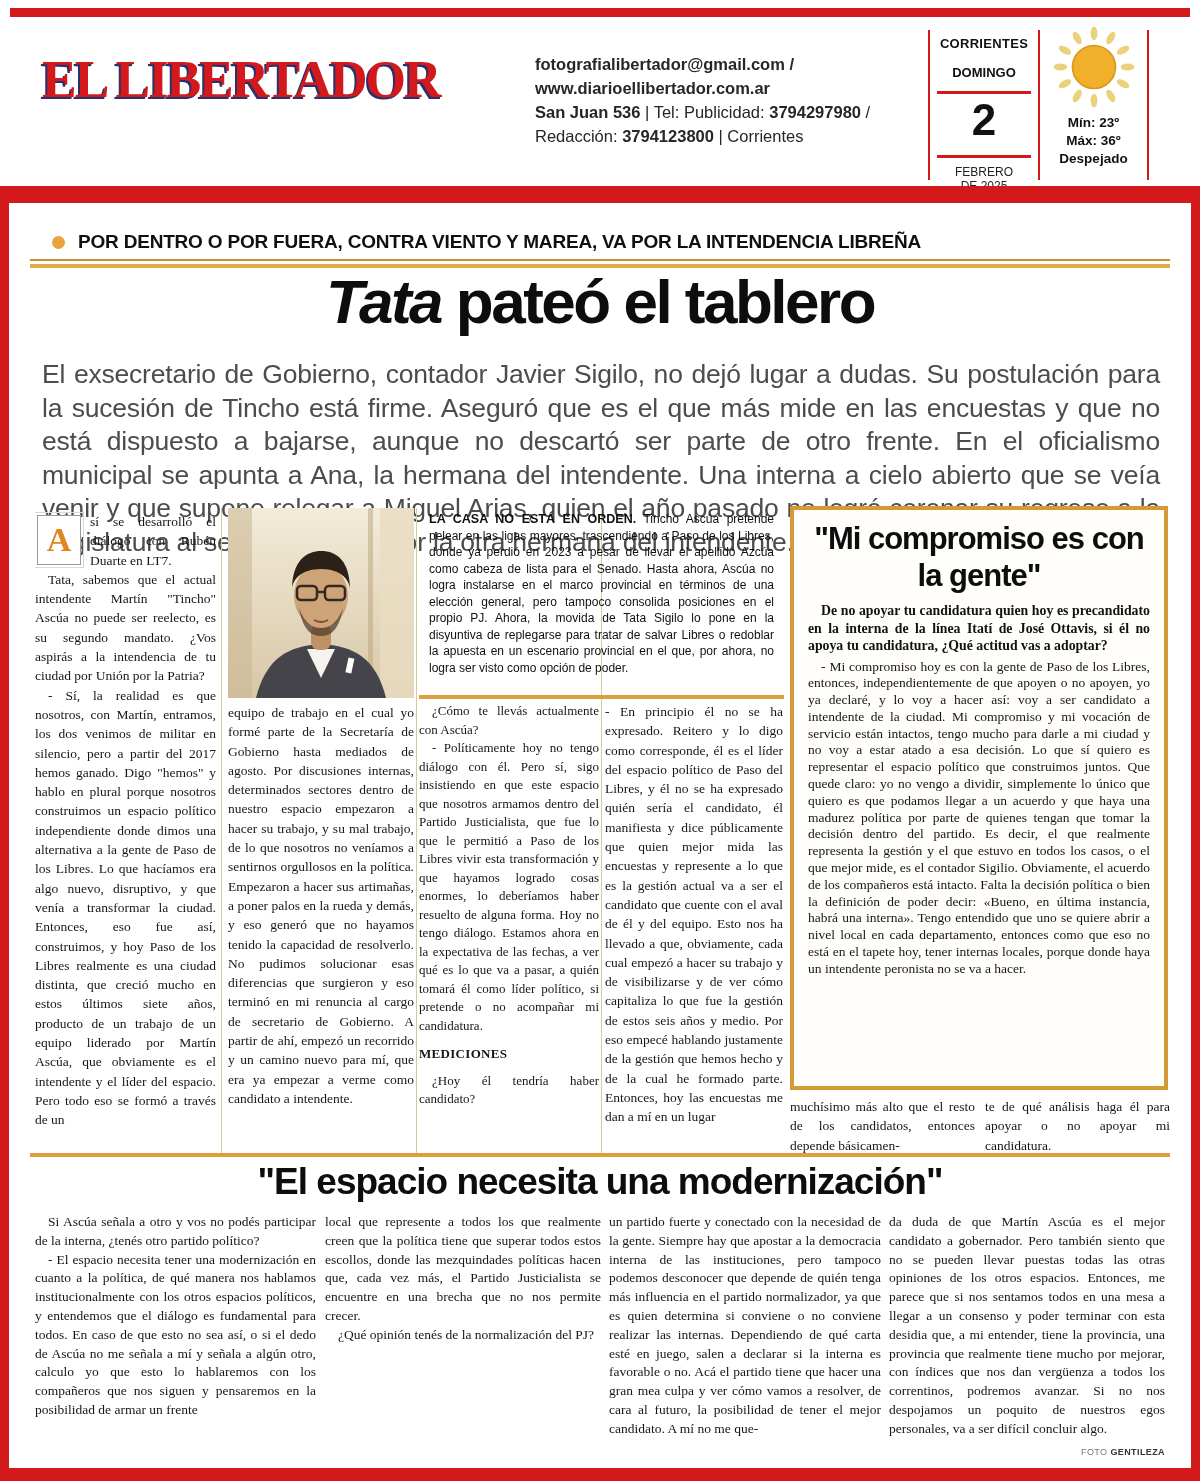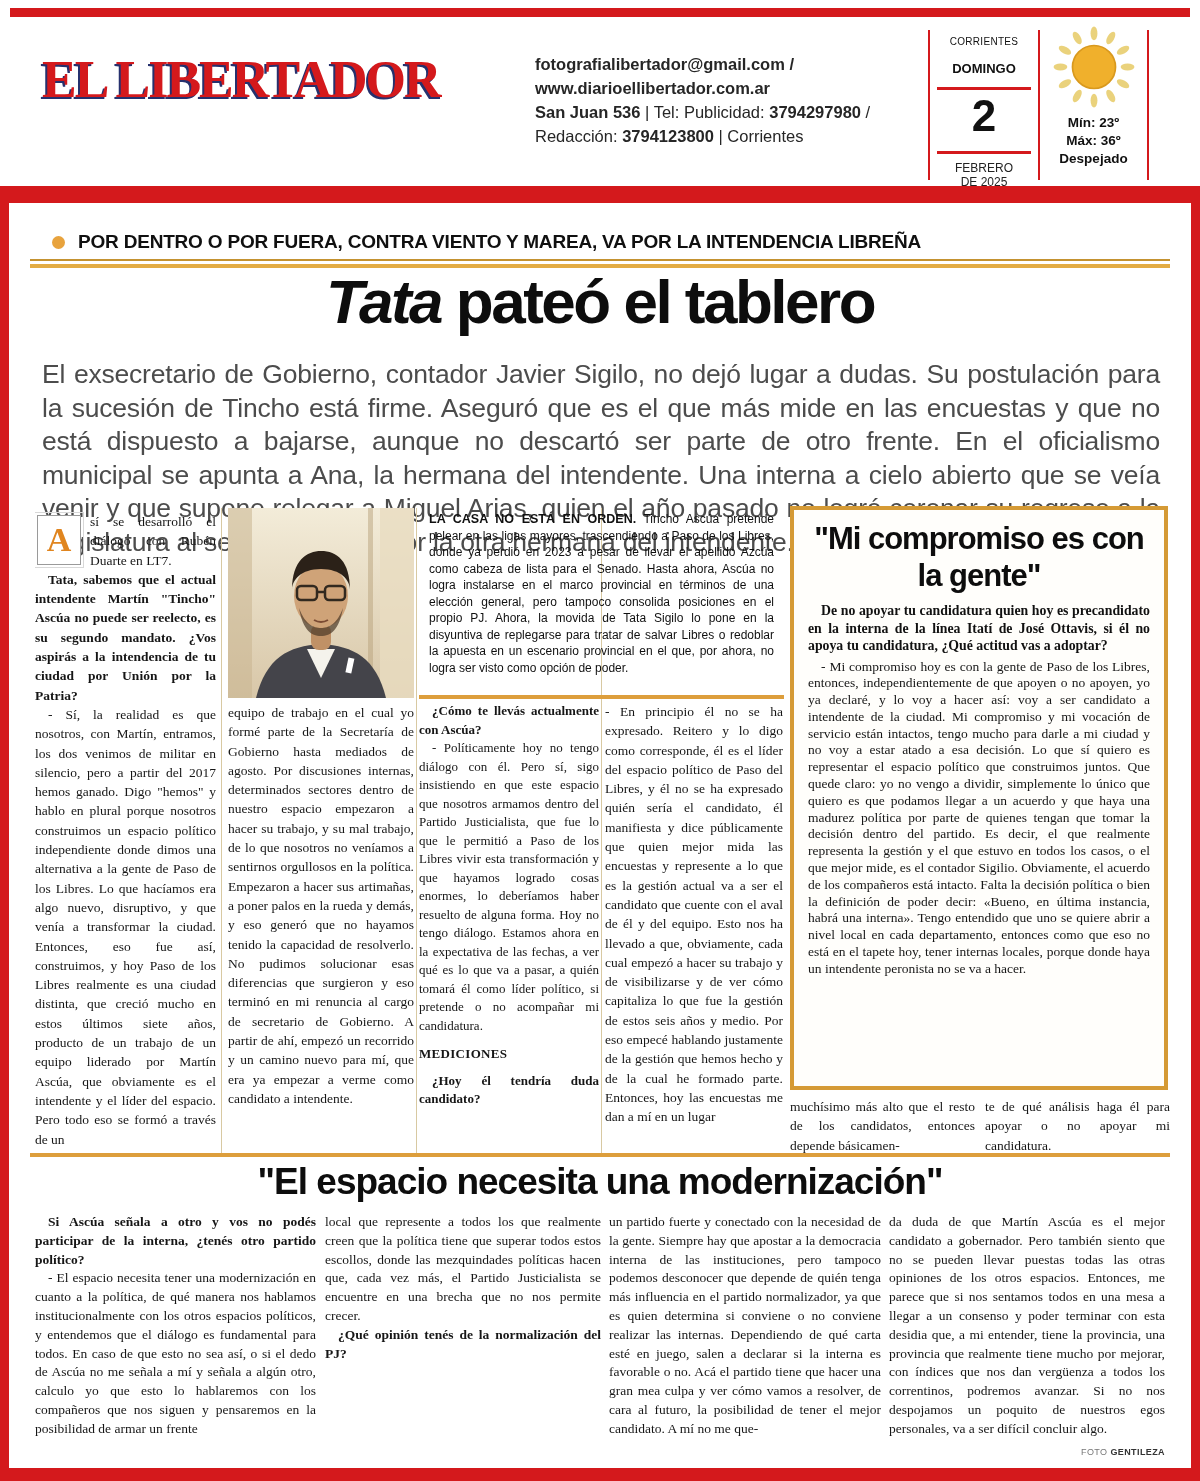--- a/index.html
+++ b/index.html
@@ -15,21 +15,21 @@
   .logo { left:42px; top:50px; width:365px; }
   .logo-name { font-family:"Liberation Serif","DejaVu Serif",serif; font-weight:bold; font-size:52px;
                letter-spacing:-2px; color:#d4191c; white-space:nowrap;
                text-shadow:-2px 2px 0 #26316e; }
   .logo-row { display:flex; align-items:center; margin-top:4px; }
   .logo-underline { width:246px; height:7px; background:#d4191c; }
   .tagline { font-family:"Liberation Serif","DejaVu Serif",serif; font-size:23px; color:#26316e; margin-left:5px; white-space:nowrap; }
   .contact { left:535px; top:52px; width:390px; font-size:16.5px; line-height:24px; color:#262626; }
   .vline { width:2px; background:#d4191c; top:30px; height:150px; }
   .datebox { left:933px; top:36px; width:102px; text-align:center; color:#111; }
-  .date-city { font-size:10px; font-weight:normal; letter-spacing:.3px; }
+  .date-city { font-size:13px; font-weight:bold; letter-spacing:.3px; }
   .date-day { font-size:13px; font-weight:bold; margin-top:14px; }
   .date-hr { height:3px; background:#d4191c; margin:11px 4px 0; }
   .date-num { font-size:44px; font-weight:bold; line-height:48px; margin-top:2px; }
   .date-month { font-size:12px; line-height:14px; margin-top:7px; color:#222;text-align:center; }
   .weather { left:1042px; top:24px; width:103px; text-align:center; color:#111; }
   .w-line { font-size:13.5px; font-weight:bold; line-height:18px; }
   .band { left:0; top:186px; width:1200px; height:17px; background:#d4191c; }
   .frame { left:0; top:203px; width:1200px; height:1278px;
            border-left:9px solid #d4191c; border-right:9px solid #d4191c; border-bottom:13px solid #d4191c; }
 
@@ -42,21 +42,21 @@
   .headline { left:0; top:270px; width:1200px; text-align:center; font-size:62px; line-height:64px;
               font-weight:bold; letter-spacing:-2.5px; color:#0d0d0d; }
   .headline .it { font-style:italic; }
   .lede { left:42px; top:358px; width:1118px; font-size:26.5px; line-height:33.5px; color:#4c4c4c;
           text-align:justify; letter-spacing:-0.2px; }
 
   
   .art { font-size:13.5px; line-height:19.3px; text-align:justify; color:#161616; overflow:hidden; }
   .art p { text-indent:13px; }
   .art p.ni { text-indent:0; }
-  .qb { font-weight:bold; }
+  .qb { font-weight:normal; }
   .col1 { left:35px;  top:512px; width:181px; height:645px; }
   .col2 { left:228px; top:703px; width:186px; height:453px; }
   .col3 { left:419px; top:702px; width:180px; height:454px; font-size:13px; line-height:18.5px; }
   .col4 { left:605px; top:702px; width:178px; height:454px; }
   .subhead { font-weight:bold; text-indent:0 !important; margin:10px 0 8px; letter-spacing:.3px; }
   .dropcap { float:left; width:44px; height:50px; border:1px solid #9a9a9a; outline:1px solid #d8d8d8;
              outline-offset:2px; margin:3px 9px 2px 2px; display:flex; align-items:center; justify-content:center;
              font-family:"Liberation Serif","DejaVu Serif",serif; font-size:34px; font-weight:bold;
              color:#e0851f; background:#fff; }
   .photo { left:228px; top:508px; width:186px; height:190px; overflow:hidden; }
@@ -202,21 +202,21 @@
   </div>
 
   <div class="abs infobox">
     <p><span class="t">LA CASA NO ESTÁ EN ORDEN.</span> <span>Tincho Ascúa pretende pelear en las ligas mayores, trascendiendo a Paso de los Libres, donde ya perdió en 2023 a pesar de llevar el apellido Azcúa como cabeza de lista para el Senado. Hasta ahora, Ascúa no logra instalarse en el marco provincial en términos de una elección general, pero tampoco consolida posiciones en el propio PJ. Ahora, la movida de Tata Sigilo lo pone en la disyuntiva de replegarse para tratar de salvar Libres o redoblar la apuesta en un escenario provincial en el que, por ahora, no logra ser visto como opción de poder.</span></p>
   </div>
 
   <div class="abs art serif col3">
     <p class="qb">¿Cómo te llevás actualmente con Ascúa?</p>
     <p>- Políticamente hoy no tengo diálogo con él. Pero sí, sigo insistiendo en que este espacio que nosotros armamos dentro del Partido Justicialista, que fue lo que le permitió a Paso de los Libres vivir esta transformación y que hayamos logrado cosas enormes, lo deberíamos haber resuelto de alguna forma. Hoy no tengo diálogo. Estamos ahora en la expectativa de las fechas, a ver qué es lo que va a pasar, a quién tomará él como líder político, si pretende o no acompañar mi candidatura.</p>
     <p class="subhead">MEDICIONES</p>
-    <p class="qb">¿Hoy él tendría duda candidato?</p>
+    <p class="qb">¿Hoy él tendría haber candidato?</p>
   </div>
 
   <div class="abs art serif col4">
     <p class="ni">- En principio él no se ha expresado. Reitero y lo digo como corresponde, él es el líder del espacio político de Paso del Libres, y él no se ha expresado quién sería el candidato, él manifiesta y dice públicamente que quien mejor mida las encuestas y represente a lo que es la gestión actual va a ser el candidato que cuente con el aval de él y del equipo. Esto nos ha llevado a que, obviamente, cada cual empezó a hacer su trabajo y de visibilizarse y de ver cómo capitaliza lo que fue la gestión de estos seis años y medio. Por eso empecé hablando justamente de la gestión que hemos hecho y de la cual he formado parte. Entonces, hoy las encuestas me dan a mí en un lugar</p>
   </div>
 
   <div class="abs quotebox">
     <div class="quote-title">"Mi compromiso es con la gente"</div>
     <p class="quote-q serif">De no apoyar tu candidatura quien hoy es precandidato en la interna de la línea Itatí de José Ottavis, si él no apoya tu candidatura, ¿Qué actitud vas a adoptar?</p>
     <p class="quote-a serif">- Mi compromiso hoy es con la gente de Paso de los Libres, entonces, independientemente de que apoyen o no apoyen, yo ya declaré, y lo voy a hacer así: voy a ser candidato a intendente de la ciudad. Mi compromiso y mi vocación de servicio están intactos, tengo mucho para darle a mi ciudad y no voy a estar atado a esa decisión. Lo que sí quiero es representar el espacio político que construimos juntos. Que quede claro: yo no vengo a dividir, simplemente lo único que quiero es que podamos llegar a un acuerdo y que haya una madurez política por parte de quienes tengan que tomar la decisión dentro del partido. Es decir, el que realmente representa la gestión y el que estuvo en todos los casos, o el que mejor mide, es el contador Sigilio. Obviamente, el acuerdo de los compañeros está intacto. Falta la decisión política o bien la definición de poder decir: «Bueno, en última instancia, habrá una interna». Tengo entendido que uno se quiere abrir a nivel local en cada departamento, entonces como que eso no está en el tapete hoy, tener internas locales, porque donde haya un intendente peronista no se va a hacer.</p>

